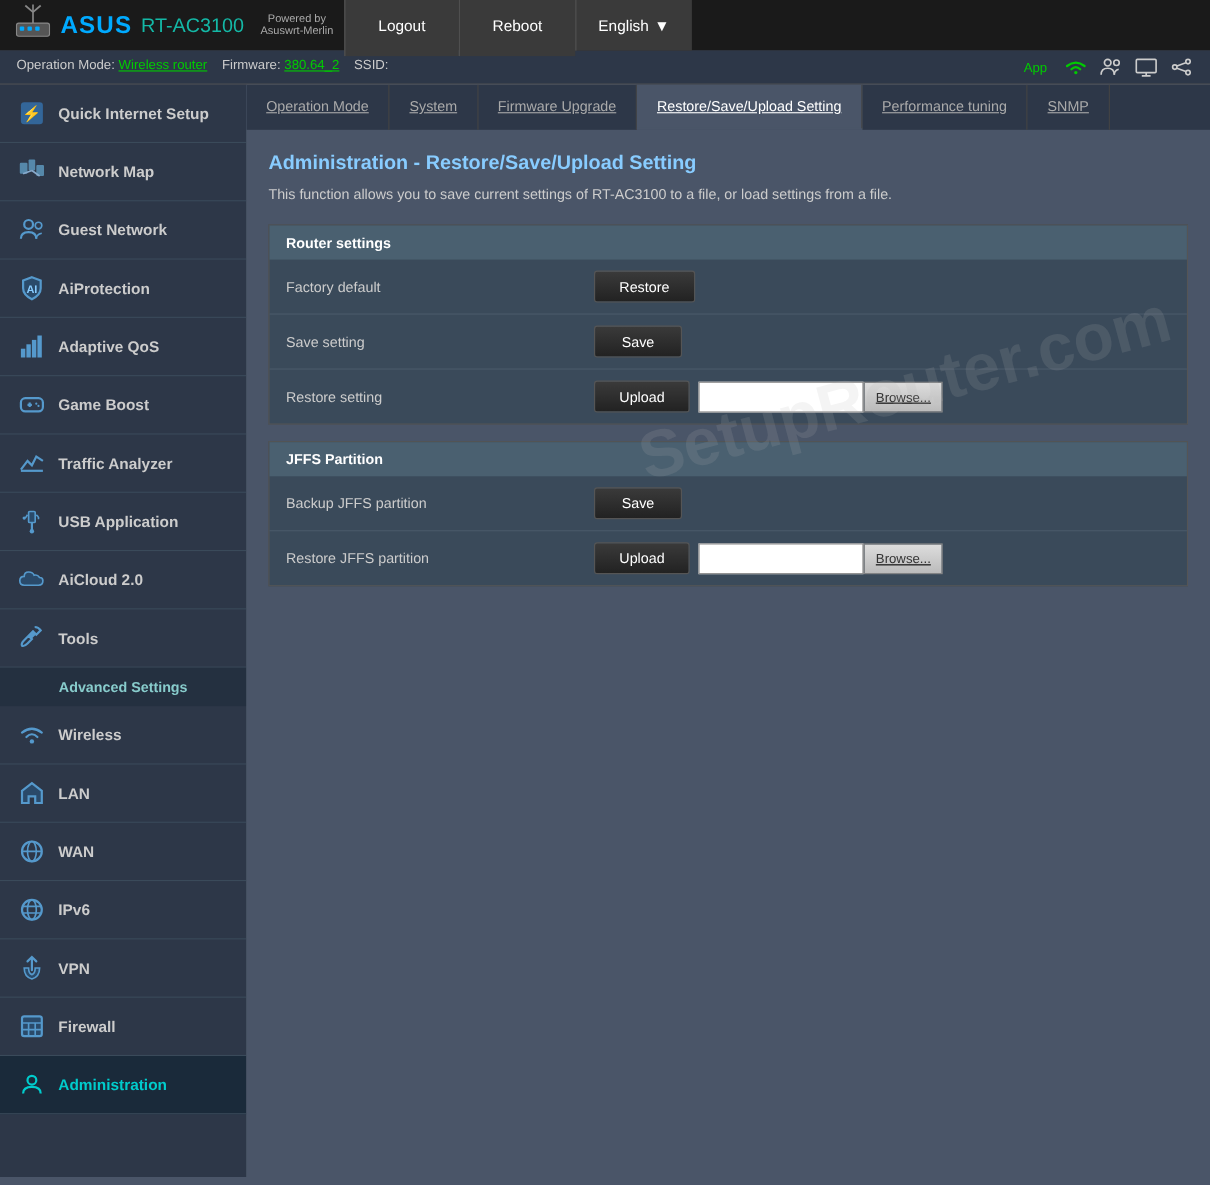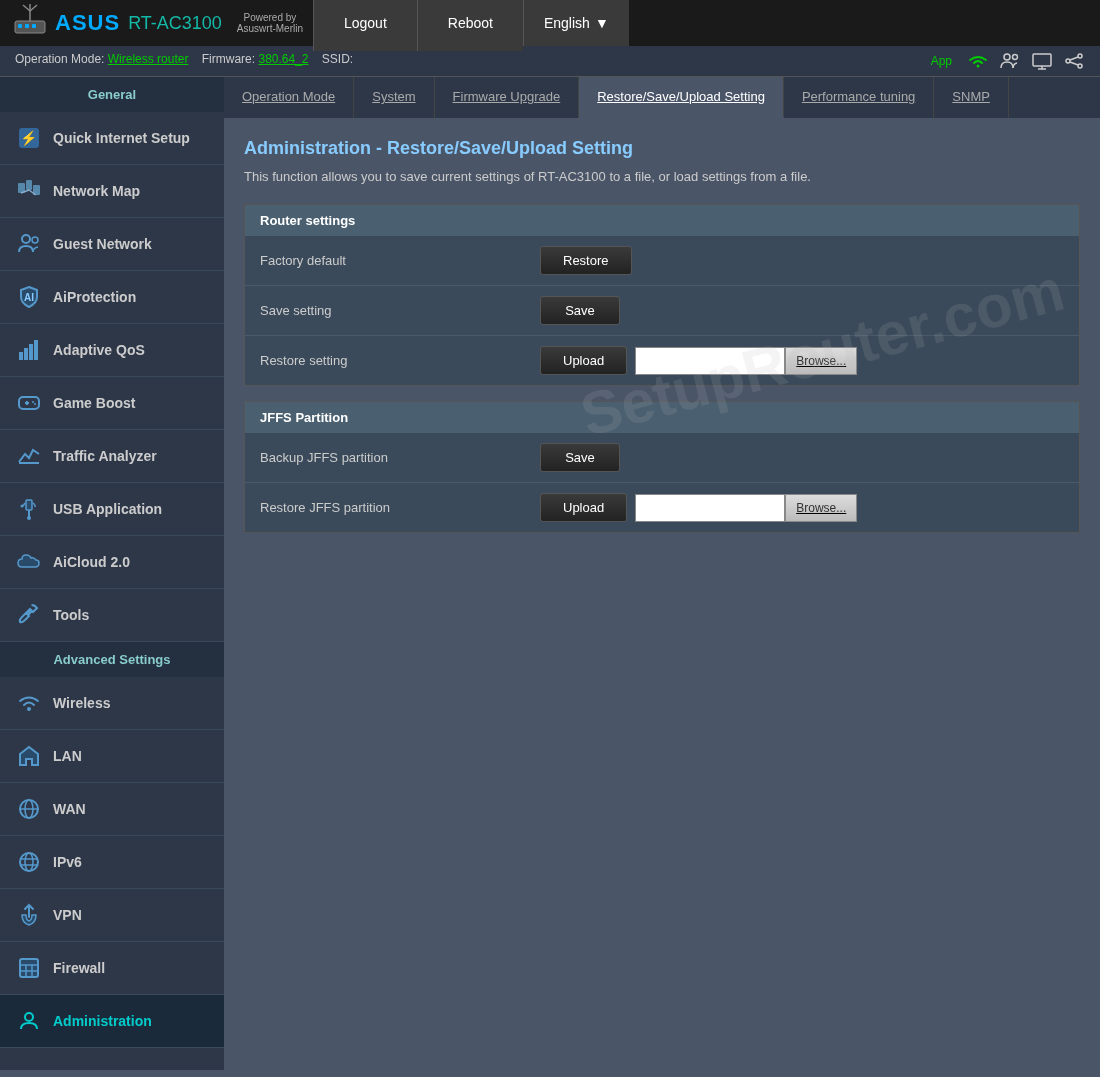--- a/index.html
+++ b/index.html
@@ -141,21 +141,20 @@
         <line x1="7" y1="8" x2="15" y2="5" stroke="#ccc" stroke-width="1.5"></line>
         <line x1="7" y1="10" x2="15" y2="13" stroke="#ccc" stroke-width="1.5"></line>
       </svg>
     </div>
   </div>
 </div>
 
 <div class="main-layout">
 
   <div class="sidebar">
-    <div class="sidebar-section-label">General</div>
 
     <div class="sidebar-item">
       <div class="icon">
         <svg viewBox="0 0 24 24" fill="none">
             <rect x="2" y="2" width="20" height="20" rx="3" fill="#336699"></rect>
             <text x="12" y="17" text-anchor="middle" fill="white" font-size="14" font-weight="bold">⚡</text>
           </svg>
       </div>
       <span class="label">Quick Internet Setup</span>
     </div>

